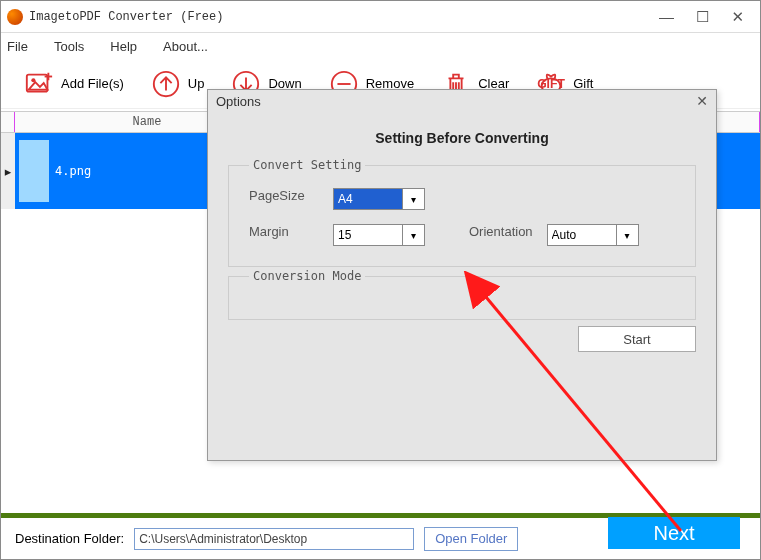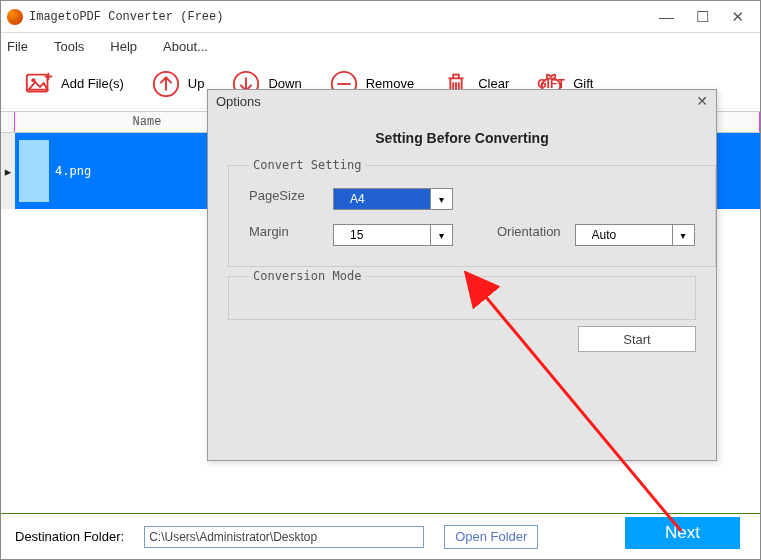--- a/index.html
+++ b/index.html
@@ -16,37 +16,37 @@
 .tb-item{display:flex;align-items:center;gap:6px;padding:4px 10px;cursor:pointer}
 .tb-icon{width:32px;height:32px;display:flex;align-items:center;justify-content:center}
 .tb-icon svg{width:30px;height:30px}
 .list-header{display:flex;height:22px;background:#fafafa;border:1px solid #ccc;border-left:none;border-right:none;margin-top:2px}
 .list-header div{border-right:1px solid #d946ef;display:flex;align-items:center;justify-content:center;font-family:Liberation Mono, monospace;font-size:12px;color:#555}
 .list-body{height:330px;overflow:auto}
 .list-row{display:flex;align-items:center;height:76px;background:#0078ff}
 .row-indicator{width:14px;display:flex;align-items:center;justify-content:center;color:#222;background:#eee;height:100%}
 .row-thumb{width:30px;height:62px;background:#9fd9ff;margin:0 4px}
 .row-name{color:#fff;font-family:"SimSun",monospace;font-size:12px;padding-left:2px}
-.bottom-bar{position:absolute;left:0;right:0;bottom:0;height:46px;border-top:1px solid #4d7c0f;display:flex;align-items:center;padding:0 14px;gap:20px;background:#fff}
+.bottom-bar{position:absolute;left:0;right:0;bottom:0;height:46px;border-top:5px solid #4d7c0f;display:flex;align-items:center;padding:0 14px;gap:10px;background:#fff}
 .dest-input{flex:0 0 280px;height:22px;border:1px solid #7a9dd1;padding:0 4px;font-size:12px;color:#444}
 .open-folder{height:24px;padding:0 10px;border:1px solid #7a9dd1;background:#fff;color:#5576c4;cursor:pointer}
-.next-btn{position:absolute;right:20px;bottom:10px;width:115px;height:32px;background:#00a0ff;color:#fff;font-size:17px;font-weight:500;border:none;cursor:pointer}
+.next-btn{position:absolute;right:20px;bottom:10px;width:132px;height:32px;background:#00a0ff;color:#fff;font-size:20px;font-weight:500;border:none;cursor:pointer}
 
 .dialog{position:absolute;left:206px;top:88px;width:510px;height:372px;background:#e5e5e5;border:1px solid #999;z-index:100;box-shadow:2px 2px 6px rgba(0,0,0,0.15)}
 .dlg-title{height:22px;display:flex;align-items:center;padding:0 8px;font-family:"SimSun",monospace;font-size:12px;color:#333}
 .dlg-close{margin-left:auto;font-size:14px;color:#555;cursor:pointer}
 .dlg-body{padding:12px 20px}
 .dlg-heading{text-align:center;font-weight:bold;color:#222;margin:6px 0 12px;font-size:14px}
 fieldset{border:1px solid #ccc;margin-bottom:2px;padding:16px 20px 20px}
 legend{font-family:"SimSun",monospace;font-size:12px;color:#555;padding:0 4px}
 .form-row{display:flex;gap:14px;margin-bottom:14px}
 .form-row:last-child{margin-bottom:0}
 .form-label{width:70px;color:#555}
 .combo{display:flex;height:22px;border:1px solid #888}
-.combo input{border:none;width:96px;padding:0 16px;font-size:12px;background:#fff}
+.combo input{border:none;width:68px;padding:0 4px;font-size:12px;background:#fff}
 .combo .arrow{width:22px;border-left:1px solid #888;display:flex;align-items:center;justify-content:center;font-size:10px;cursor:pointer;background:#fff}
 .combo.sel input{background:#2060d0;color:#fff}
 .radio-row{display:flex;gap:40px;align-items:center}
 .radio-item{display:flex;align-items:center;gap:6px;color:#555;cursor:pointer}
 .radio-dot{width:14px;height:14px;border:1px solid #666;border-radius:50%;display:flex;align-items:center;justify-content:center}
 .radio-dot.checked::after{content:"";width:7px;height:7px;background:#333;border-radius:50%}
 .dlg-buttons{display:flex;justify-content:flex-end;gap:14px;margin-top:6px}
 .dlg-buttons button{width:118px;height:26px;border:1px solid #aaa;background:#fff;color:#444;cursor:pointer}
 
 .arrow-annotation{position:absolute;left:460px;top:270px;width:240px;height:270px;pointer-events:none;z-index:200}

